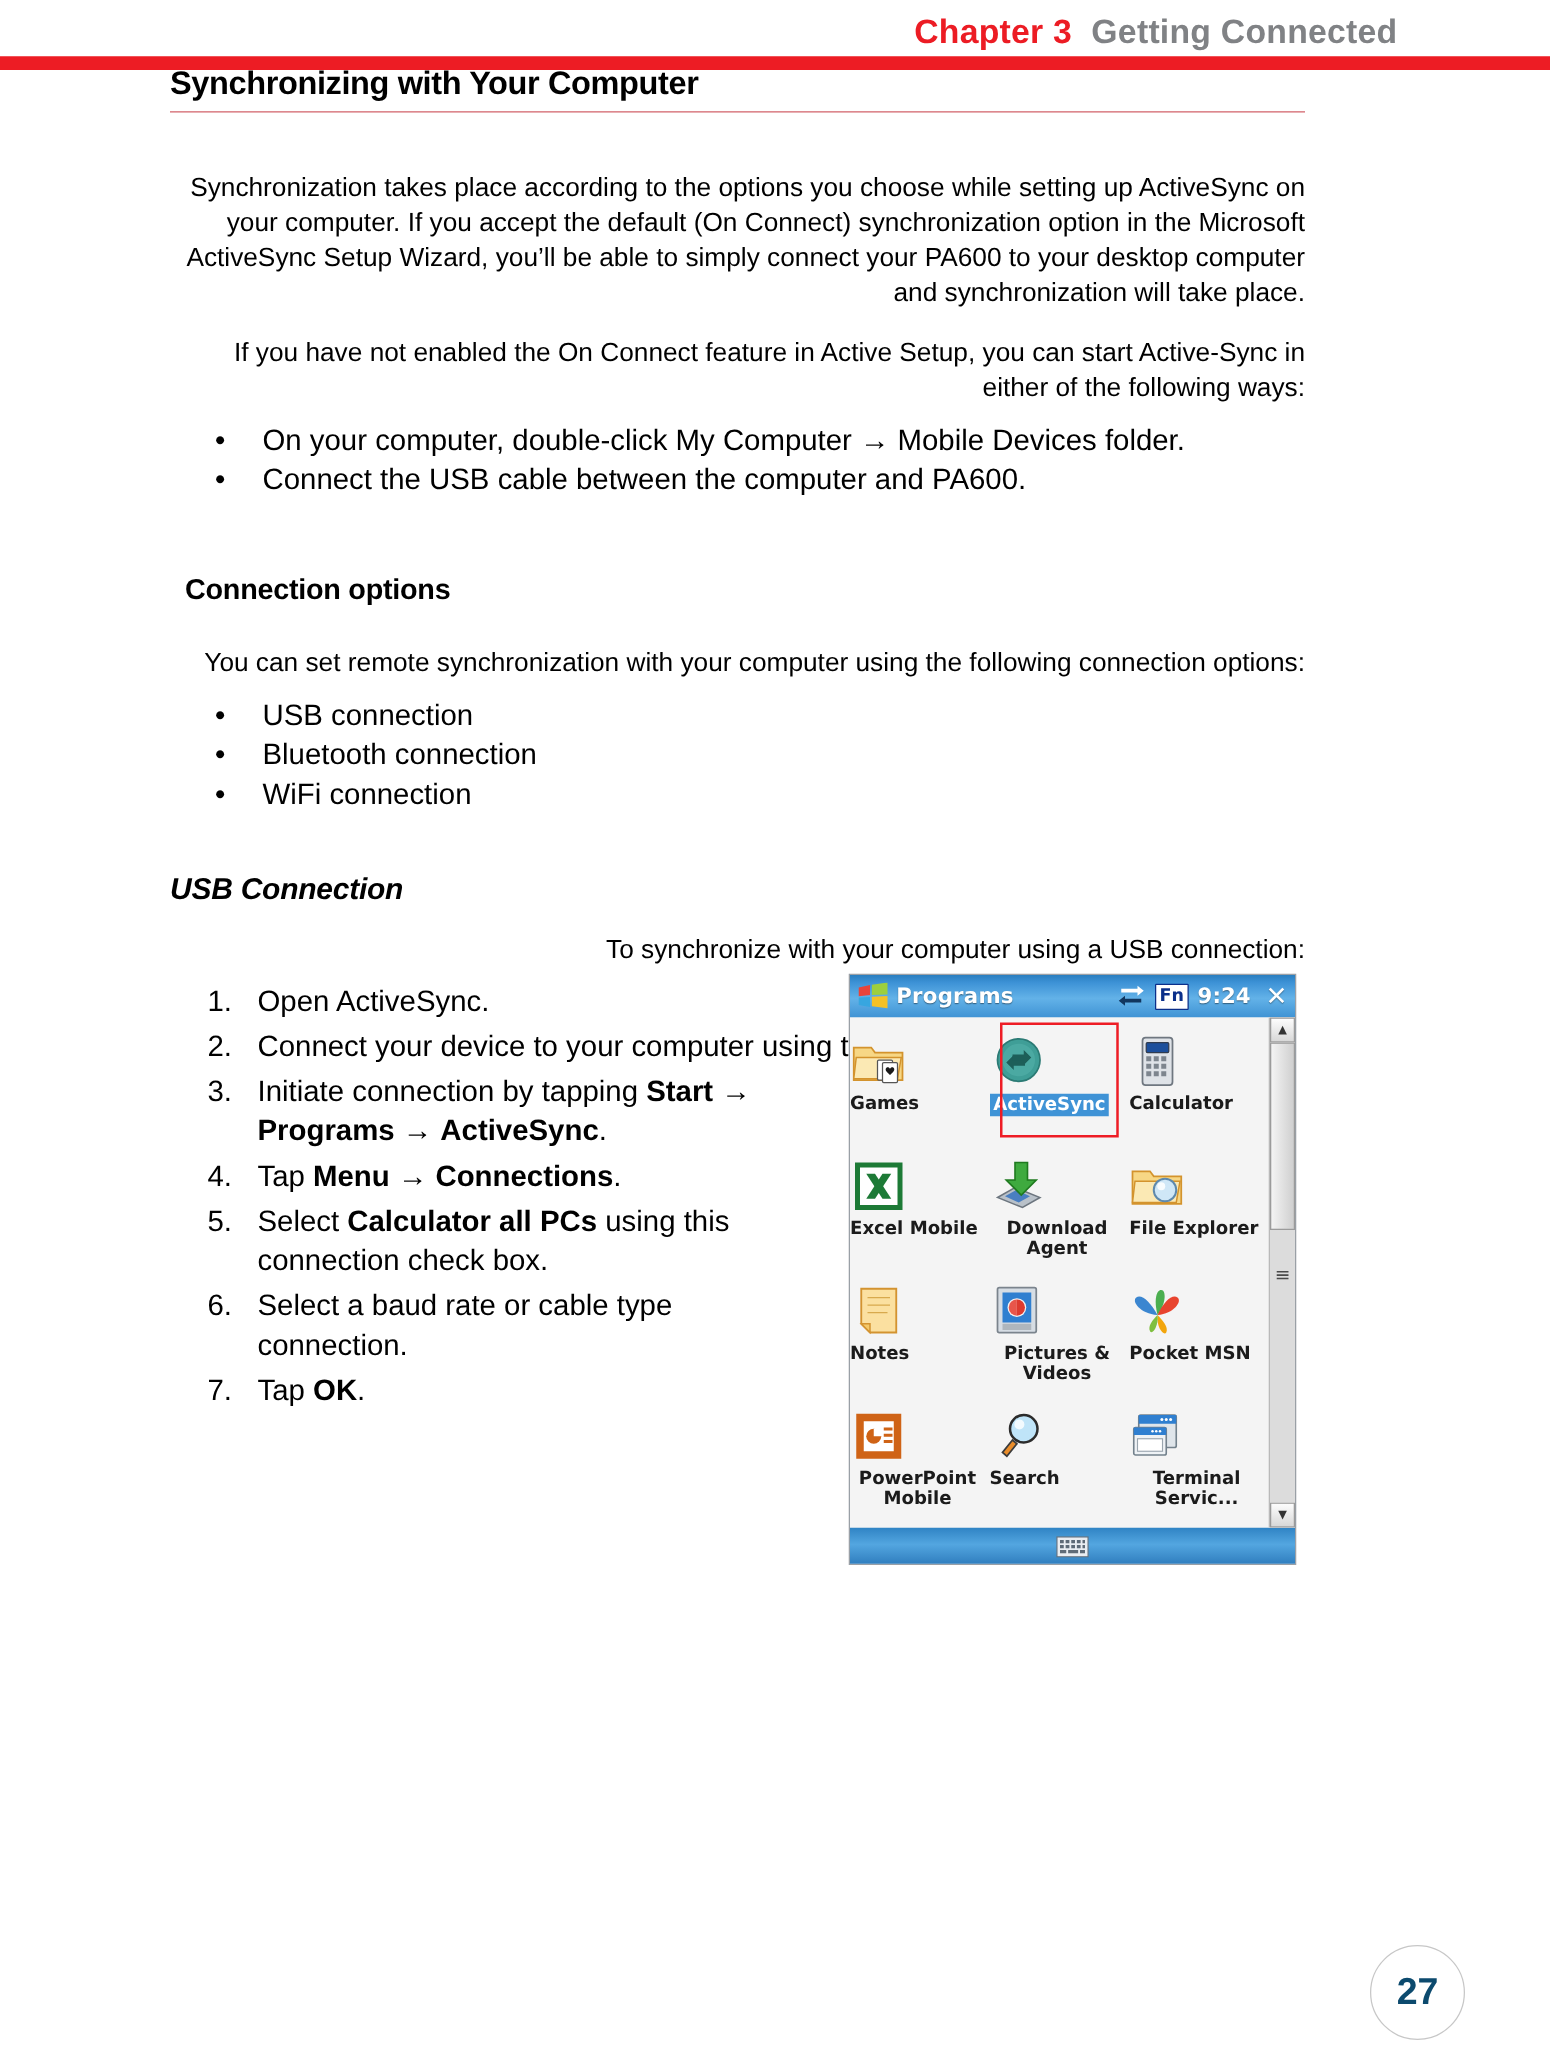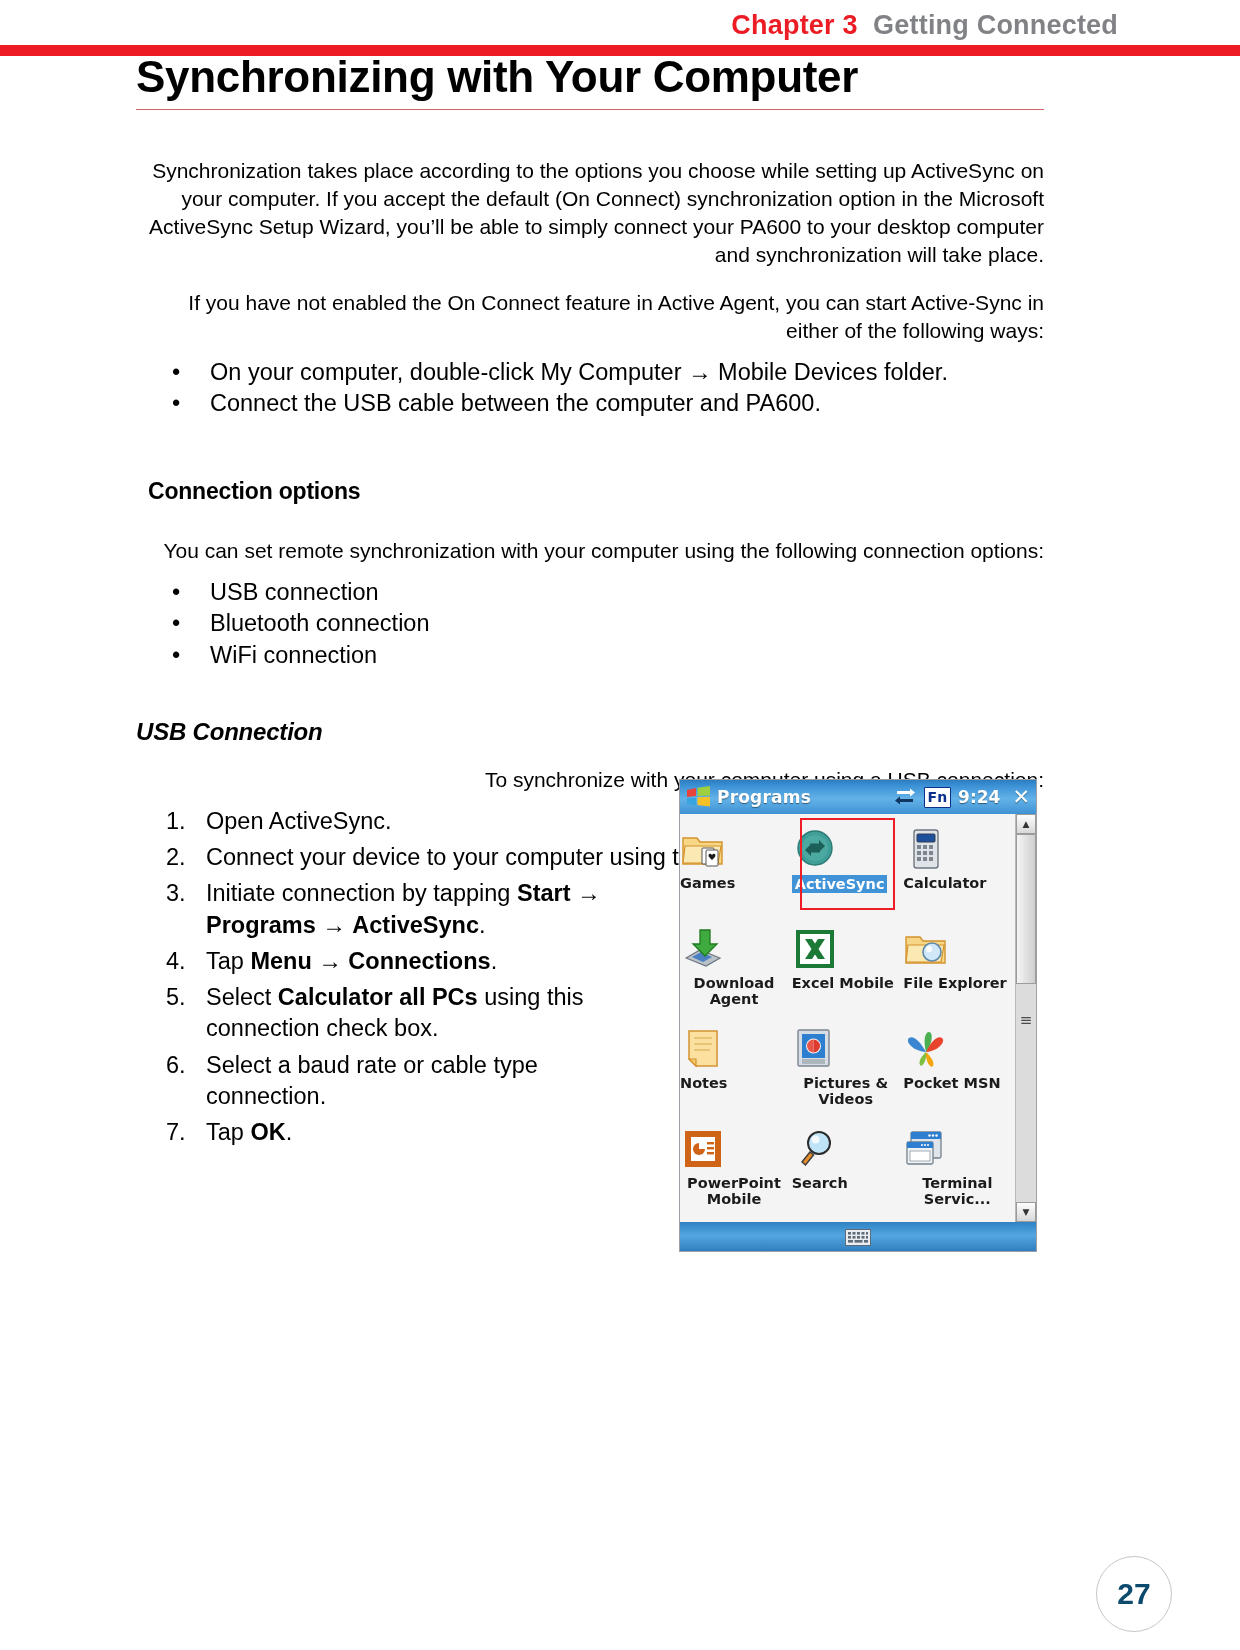--- a/index.html
+++ b/index.html
@@ -42,21 +42,21 @@
 
   
   .content {
     position: absolute;
     left: 136px;
     top: 52px;
     width: 908px;
   }
 
   h1.doc-title {
-    font-size: 44px;
+    font-size: 26px;
     font-weight: bold;
     margin: 0;
     padding: 0 0 8px 0;
     letter-spacing: -0.3px;
     line-height: 1.12;
   }
   .title-rule {
     border: 0;
     border-top: 1.3px solid #d2626a;
     margin: 0 0 0 0;
@@ -312,21 +312,21 @@
 
   <h1 class="doc-title">Synchronizing with Your Computer</h1>
   <hr class="title-rule">
 
   <div class="gap-lg"></div>
 
   <p class="body">Synchronization takes place according to the options you choose while setting up ActiveSync on your computer. If you accept the default (On Connect) synchronization option in the Microsoft ActiveSync Setup Wizard, you’ll be able to simply connect your PA600 to your desktop computer and synchronization will take place.</p>
 
   <div class="gap-md"></div>
 
-  <p class="body">If you have not enabled the On Connect feature in Active Agent, you can start Active-Sync in either of the following ways:</p>
+  <p class="body">If you have not enabled the On Connect feature in Active Setup, you can start Active-Sync in either of the following ways:</p>
 
   <div class="gap-sm"></div>
 
   <ul class="bullets">
     <li><span class="bul">•</span><span>On your computer, double-click My Computer → Mobile Devices folder.</span></li>
     <li><span class="bul">•</span><span>Connect the USB cable between the computer and PA600.</span></li>
   </ul>
 
   <div class="gap-lg"></div>
 
@@ -434,36 +434,36 @@
                   <rect x="20" y="31" width="4" height="4"></rect>
                   <rect x="26" y="31" width="4" height="4"></rect>
       </g>
     </svg>
             </span>
             <span class="app-label">Calculator</span>
           </div>
           <div class="app-cell">
             <span>
               <svg class="app-ico" viewBox="0 0 46 46">
+      <rect x="6" y="6" width="34" height="34" fill="#ffffff" stroke="#1d7a36" stroke-width="4"></rect>
+      <path d="M13,13 L20,13 L33,33 L26,33 Z" fill="#1d7a36"></path>
+      <path d="M26,13 L33,13 L20,33 L13,33 Z" fill="#1d7a36"></path>
+    </svg>
+            </span>
+            <span class="app-label">Excel Mobile</span>
+          </div>
+          <div class="app-cell">
+            <span>
+              <svg class="app-ico" viewBox="0 0 46 46">
       <path d="M6,32 L20,24 L40,32 L26,40 Z" fill="#b9c1c9" stroke="#6d767f" stroke-width="1.2"></path>
       <path d="M12,31 L21,26 L32,31 L23,36 Z" fill="#4a7fc1"></path>
       <path d="M20,4 L30,4 L30,18 L37,18 L25,30 L13,18 L20,18 Z" fill="#3faa3f" stroke="#1f7a1f" stroke-width="1.3"></path>
     </svg>
             </span>
             <span class="app-label">Download Agent</span>
-          </div>
-          <div class="app-cell">
-            <span>
-              <svg class="app-ico" viewBox="0 0 46 46">
-      <rect x="6" y="6" width="34" height="34" fill="#ffffff" stroke="#1d7a36" stroke-width="4"></rect>
-      <path d="M13,13 L20,13 L33,33 L26,33 Z" fill="#1d7a36"></path>
-      <path d="M26,13 L33,13 L20,33 L13,33 Z" fill="#1d7a36"></path>
-    </svg>
-            </span>
-            <span class="app-label">Excel Mobile</span>
           </div>
           <div class="app-cell">
             <span>
               <svg class="app-ico" viewBox="0 0 46 46">
       <path d="M3,11 L17,11 L20,15 L42,15 L42,37 L3,37 Z" fill="#f7d785" stroke="#d3932d" stroke-width="1.4"></path>
       <path d="M5,19 L41,19 L38,36 L3,36 Z" fill="#fbe9b4" stroke="#d3932d" stroke-width="1.2"></path>
       <circle cx="29" cy="26" r="9" fill="#cfe7f7" stroke="#5e89ad" stroke-width="1.6"></circle>
       <circle cx="26" cy="23" r="3.2" fill="#ffffff" opacity="0.85"></circle>
     </svg>
             </span>

